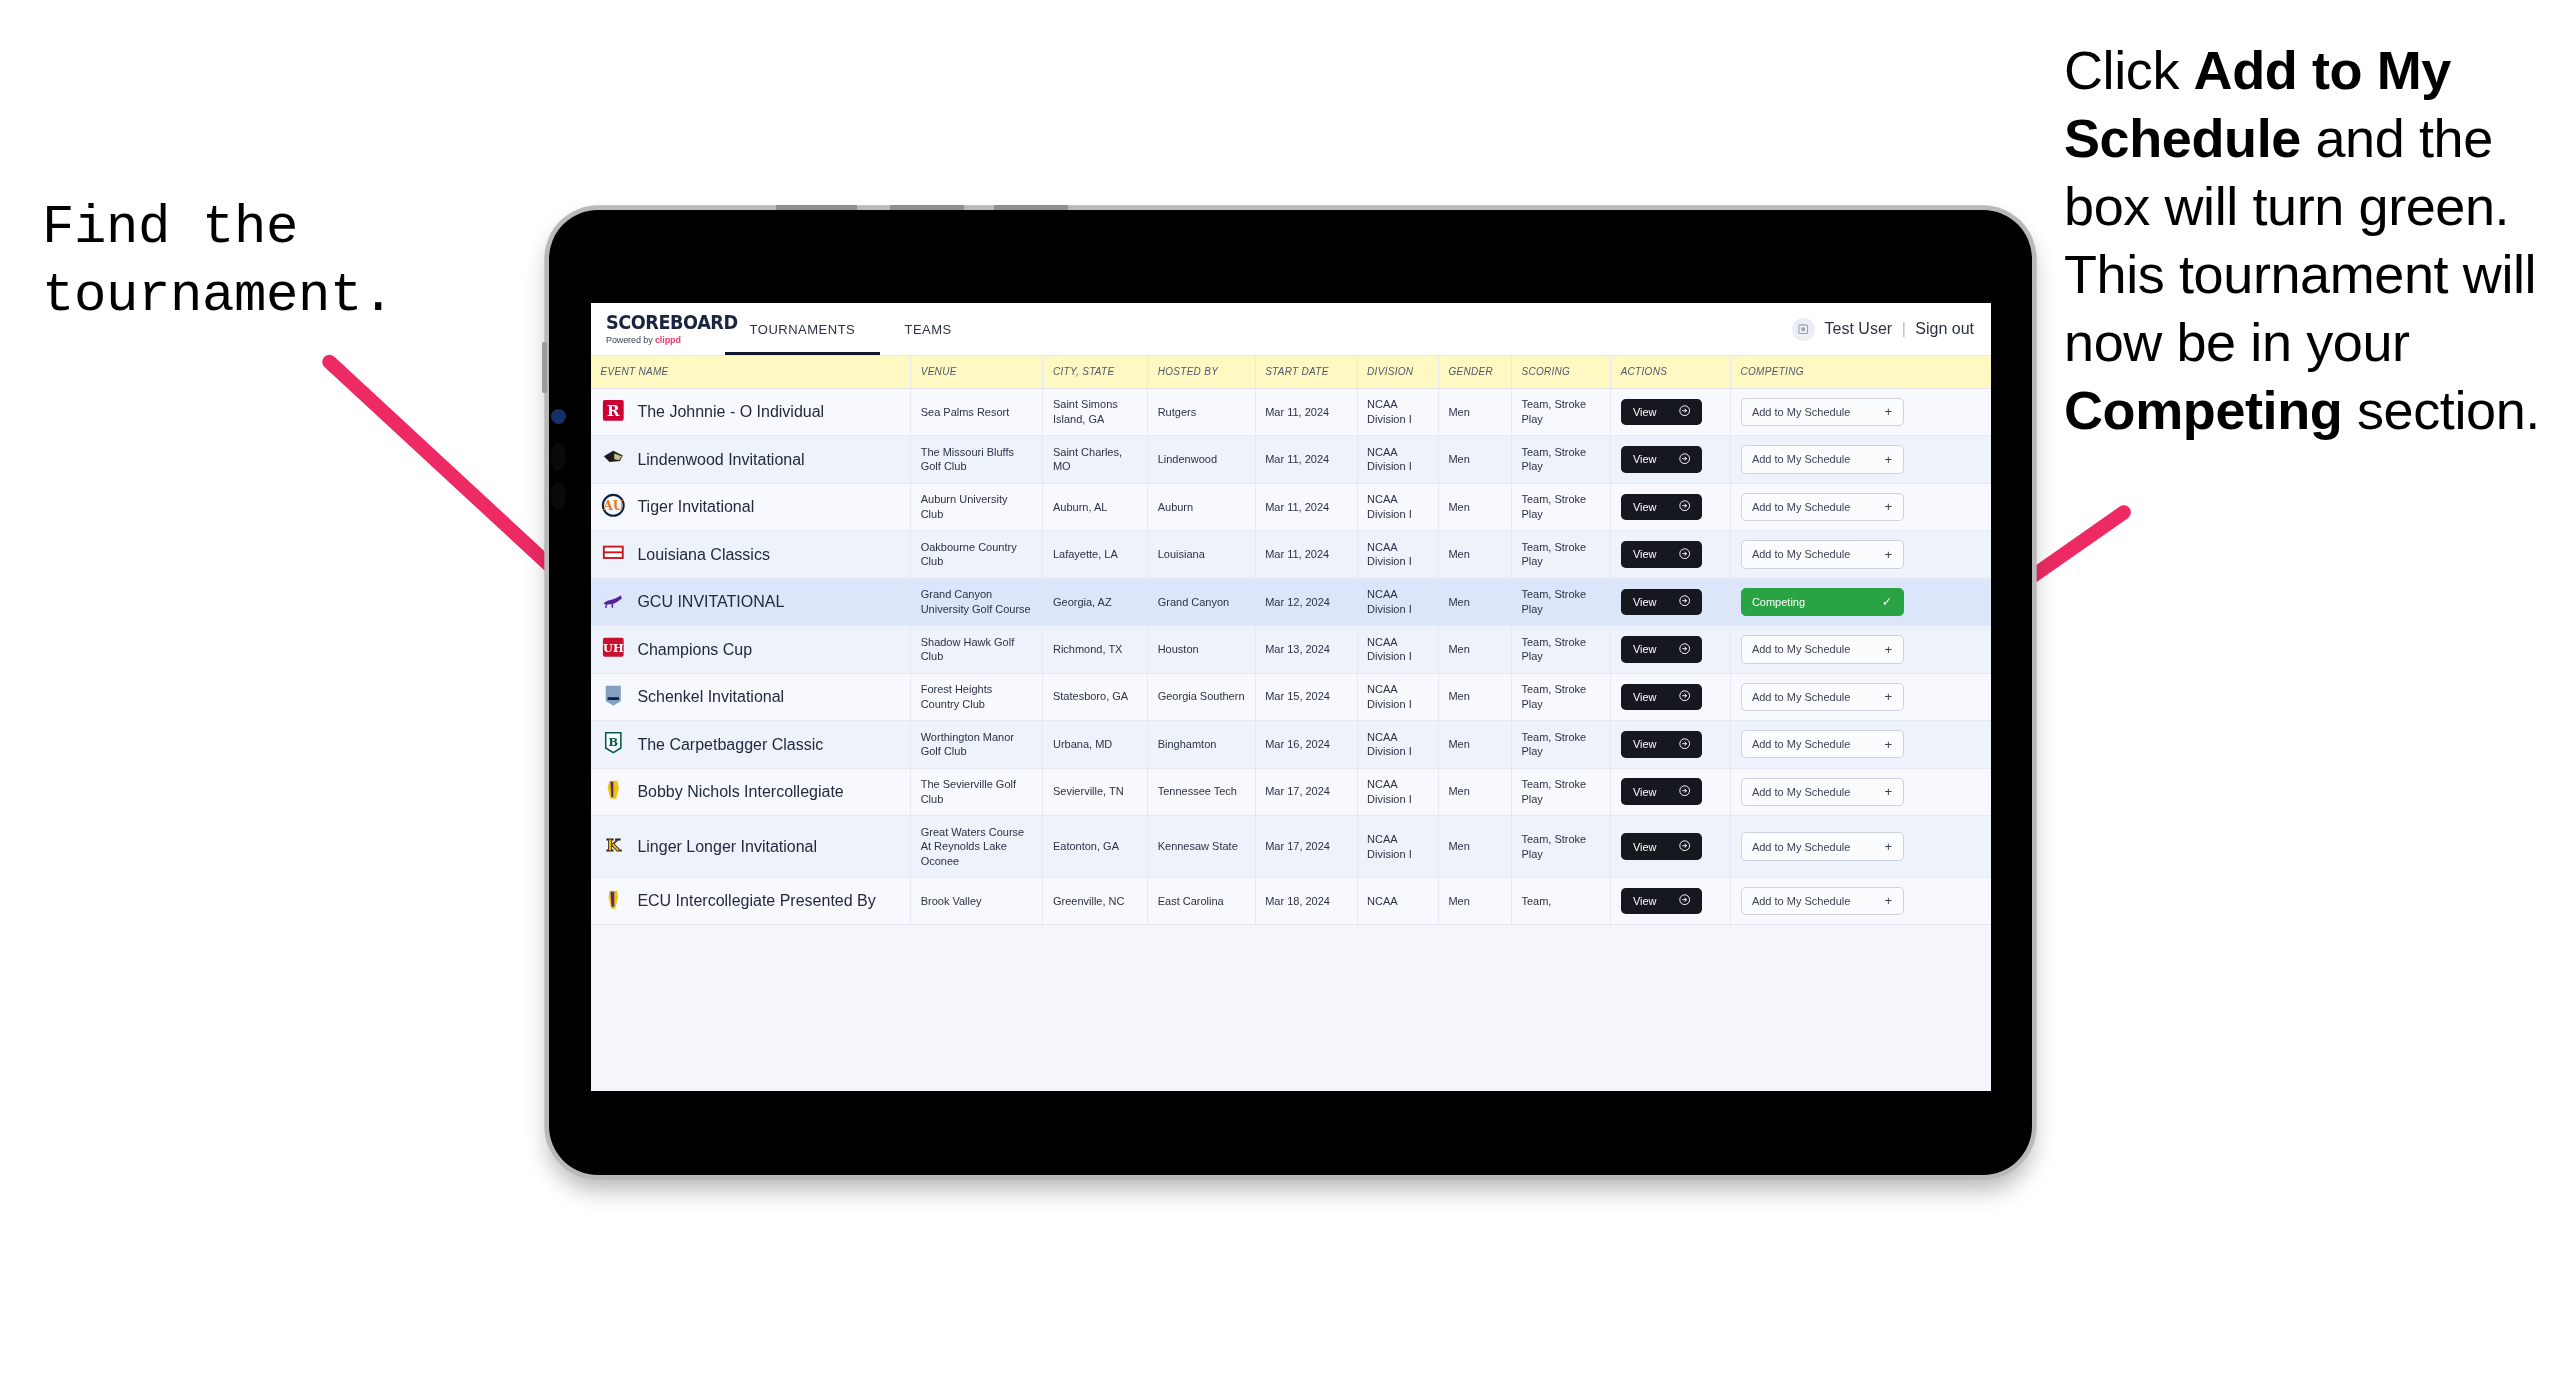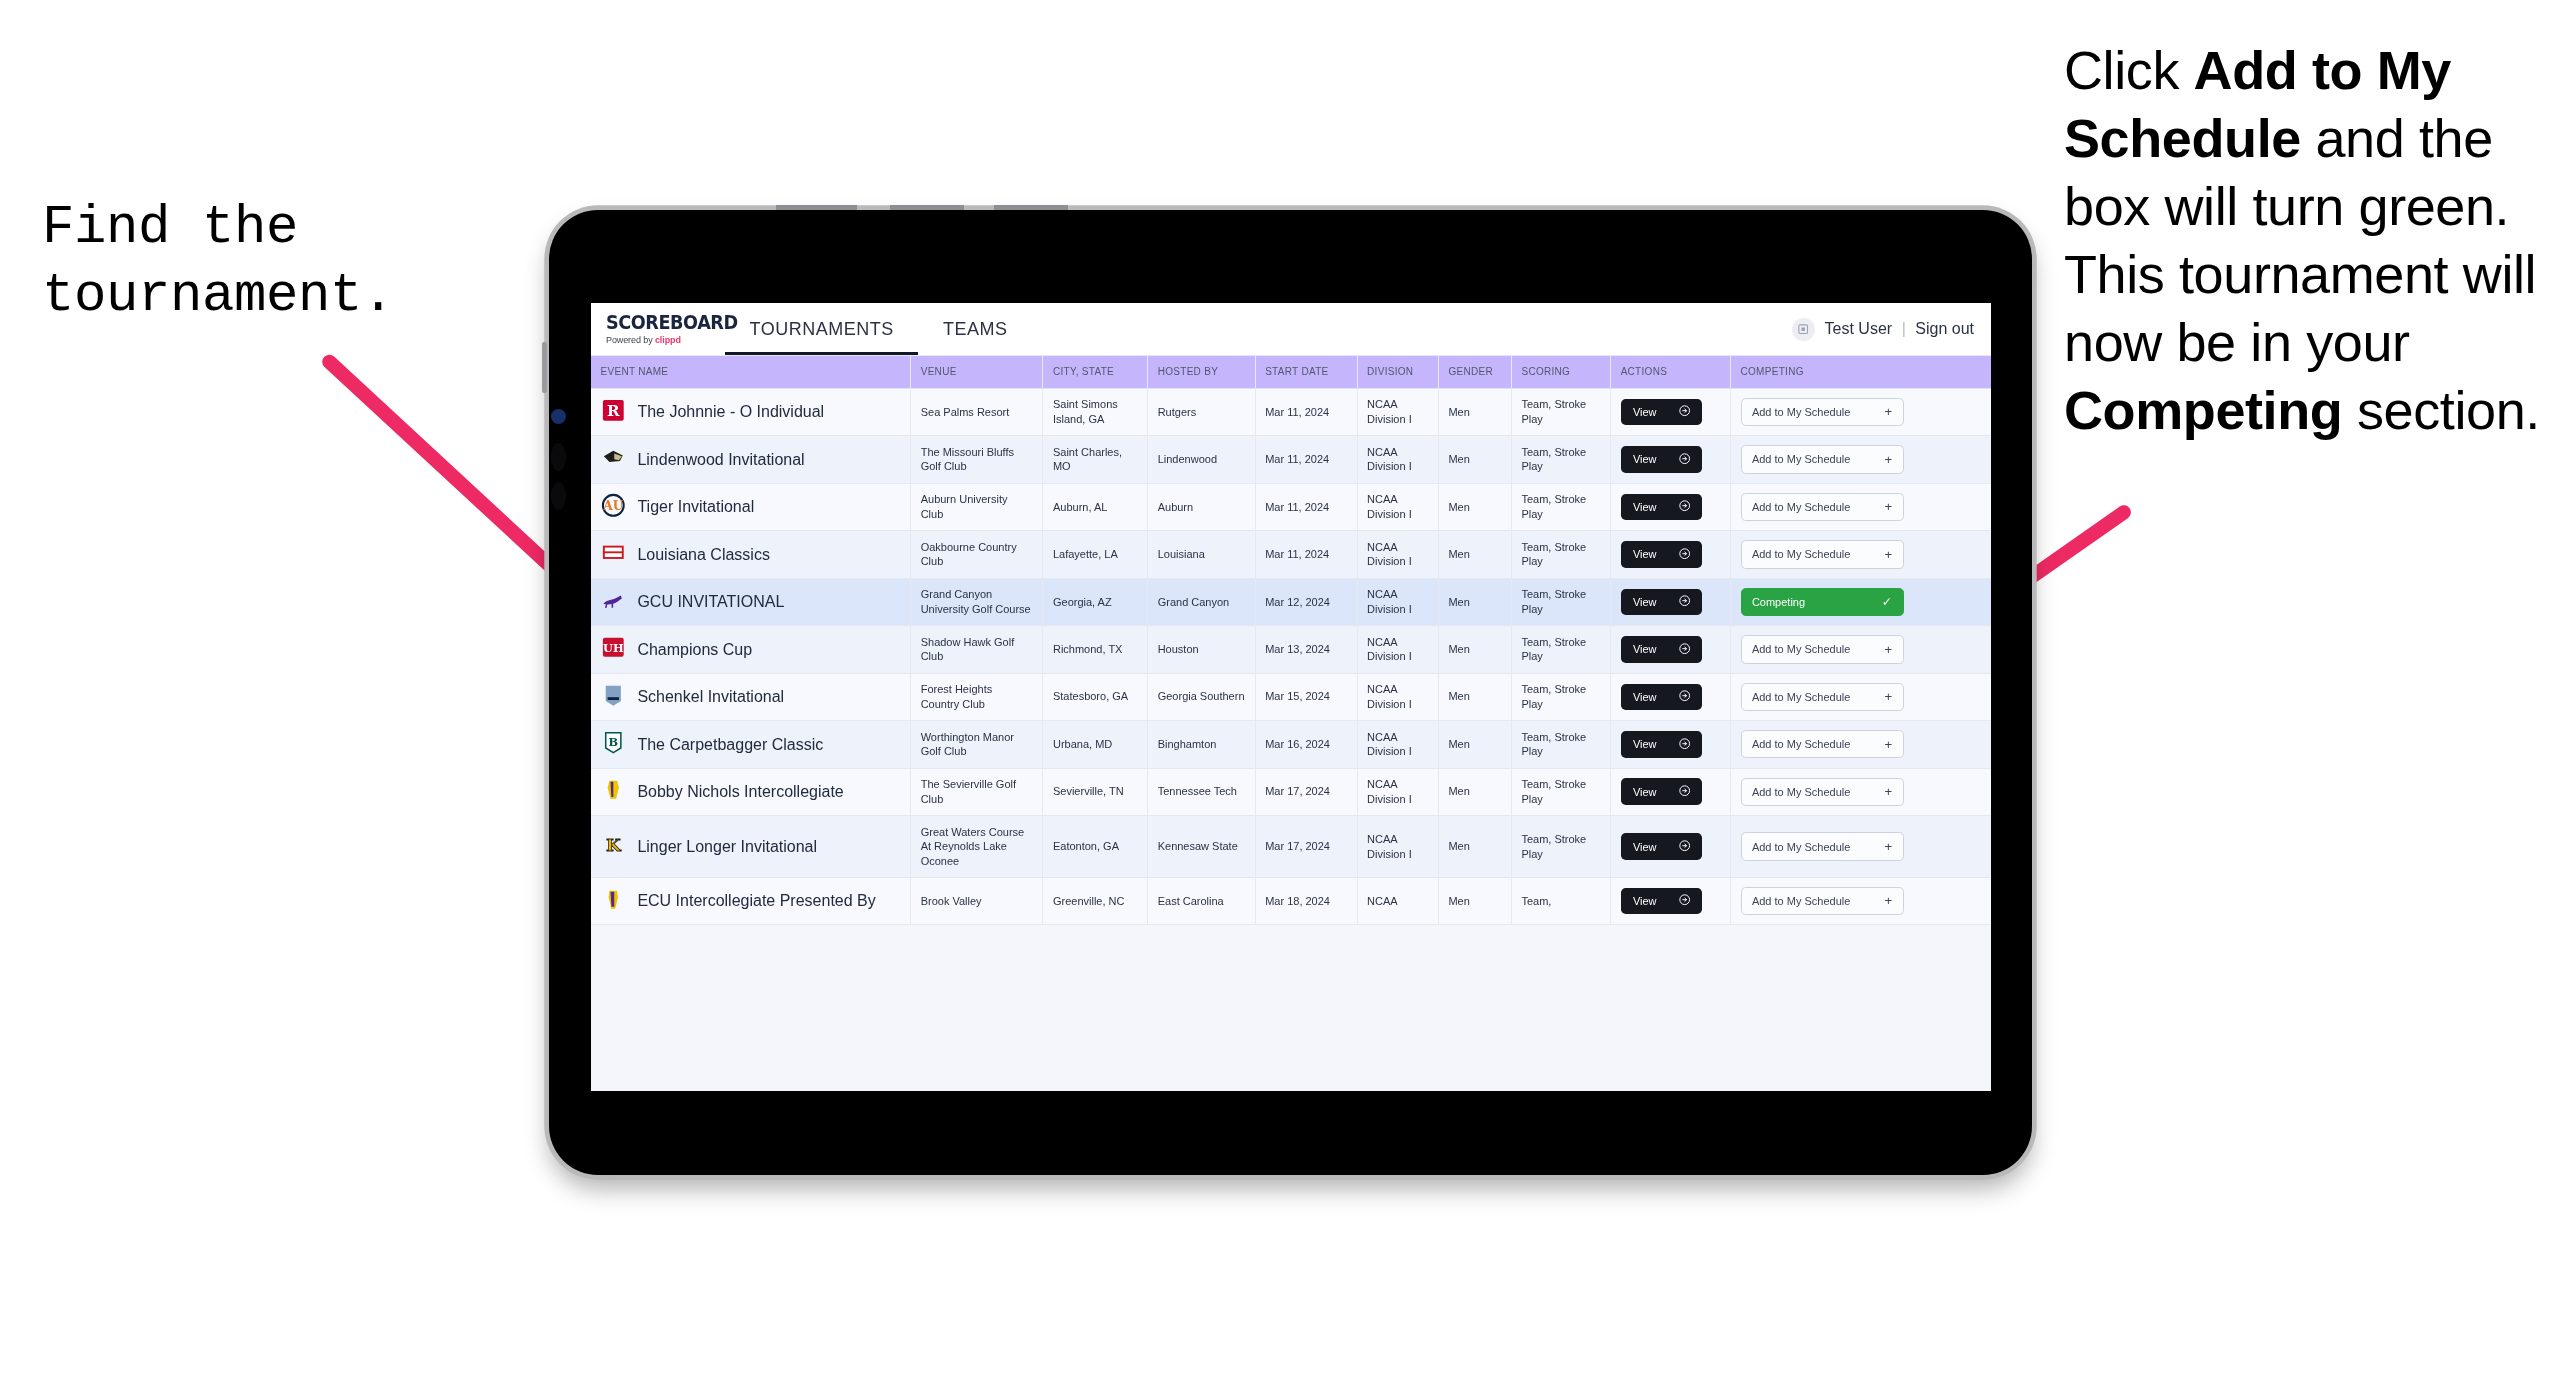--- a/index.html
+++ b/index.html
@@ -97,21 +97,21 @@
     font-size: 9px;
     color: #3b4252;
     font-weight: 400;
     letter-spacing: -0.1px;
   }
   #brand-sub .clippd { color: #f0366c; font-weight: 700; }
 
   .navtab {
     display: flex; align-items: center; justify-content: center;
     padding: 0 24.6px;
-    font-size: 18px;
+    font-size: 13px;
     letter-spacing: 0.5px;
     color: #2b3245;
     position: relative;
     cursor: pointer;
   }
   .navtab.active::after {
     content: "";
     position: absolute; left: 0; right: 0; bottom: 0;
     height: 2.8px; background: #111827;
   }
@@ -127,30 +127,31 @@
     display: flex; align-items: center; justify-content: center;
     color: #9aa1b1; font-size: 10.4px;
   }
   .sep { color: #b7bcc8; }
   #signout { cursor: pointer; }
 
   
   #table-wrap { height: 735px; overflow: hidden; background: #f4f6fc; }
   table { width: 100%; border-collapse: collapse; table-layout: fixed; }
   thead th {
-    background: #c4b5fd;
+    background: #fef9c3;
     font-size: 10px;
     font-weight: 400;
     letter-spacing: 0.3px;
     color: #505868;
     text-align: left;
     padding: 10.4px 9.5px;
     border-bottom: 0.9px solid #e2e5ee;
     border-right: 0.9px solid #e6e9f1;
     white-space: nowrap;
+    font-style: italic;
   }
   thead th:last-child { border-right: none; }
 
   tbody td {
     font-size: 11px;
     color: #2b3245;
     padding: 8.5px 9.5px;
     border-bottom: 0.9px solid #e4e8f1;
     border-right: 0.9px solid #e6e9f1;
     vertical-align: middle;

